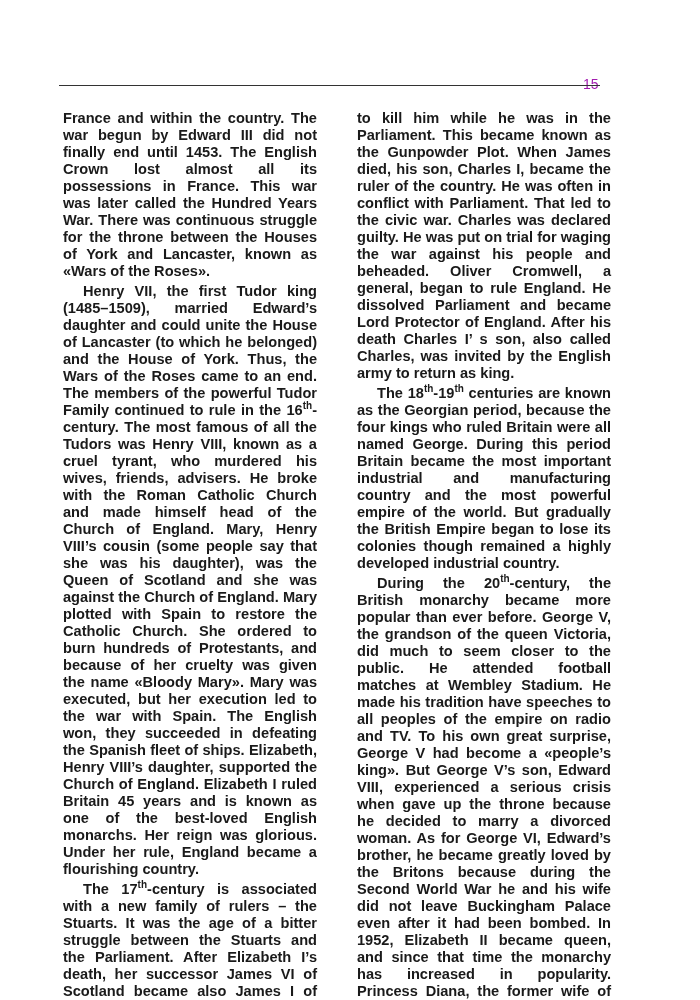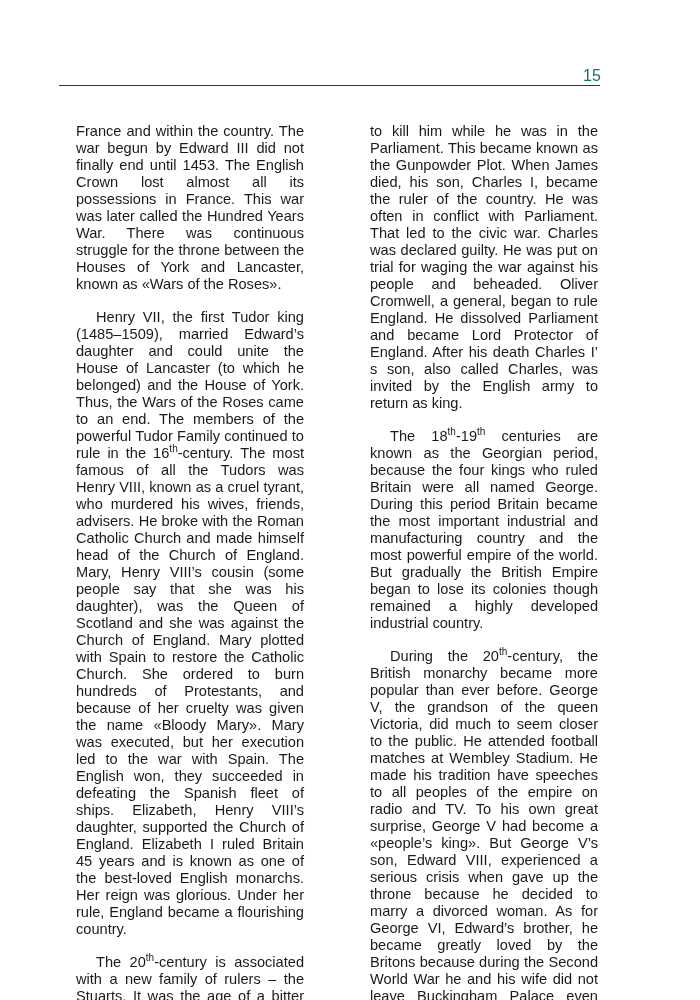--- a/index.html
+++ b/index.html
@@ -1,47 +1,47 @@
 <!DOCTYPE html>
 <html><head>
   <meta charset="utf-8">
   <style>
     html, body { margin: 0; padding: 0; background: #ffffff; }
     body { width: 700px; height: 1000px; position: relative; overflow: hidden; }
     .page-number {
-      position: absolute; left: 583px; top: 68px;
-      font-family: "Liberation Sans", sans-serif; font-size: 16px;
-      color: #0f766e; line-height: 16px;
+      position: absolute; left: 583px; top: 76px;
+      font-family: "Liberation Sans", sans-serif; font-size: 14px;
+      color: #a21caf; line-height: 16px;
     }
     .header-rule {
       position: absolute; left: 59px; top: 85px; width: 541px; height: 0;
       border-top: 1px solid #333333;
     }
     .column {
       position: absolute; top: 107px; width: 260px;
       font-family: "Liberation Sans", sans-serif; font-size: 14.6px;
       line-height: 17px; color: #1a1a1a;
       text-align: justify; hyphens: none;
     }
     .col-left { left: 60px; }
     .col-right { left: 354px; }
-    .column p { margin: 16px; text-indent: 0; }
+    .column p { margin: 3px; text-indent: 0; font-weight: bold; }
     .column p.indent { text-indent: 20px; }
     sup { font-size: 10px; line-height: 0; vertical-align: 6px; }
   </style>
 </head>
 <body>
 
 <div>
   <div class="page-number">15</div>
   <div class="header-rule"></div>
 
   <div class="column col-left">
       <p><span>France and within the country. The war begun by Edward III did not finally end until 1453. The English Crown lost almost all its possessions in France. This war was later called the Hundred Years War. There was continuous struggle for the throne between the Houses of York and Lancaster, known as «Wars of the Roses».</span></p>
       <p class="indent"><span>Henry VII, the first Tudor king (1485–1509), married Edward’s daughter and could unite the House of Lancaster (to which he belonged) and the House of York. Thus, the Wars of the Roses came to an end. The members of the powerful Tudor Family continued to rule in the 16</span><sup>th</sup><span>-century. The most famous of all the Tudors was Henry VIII, known as a cruel tyrant, who murdered his wives, friends, advisers. He broke with the Roman Catholic Church and made himself head of the Church of England. Mary, Henry VIII’s cousin (some people say that she was his daughter), was the Queen of Scotland and she was against the Church of England. Mary plotted with Spain to restore the Catholic Church. She ordered to burn hundreds of Protestants, and because of her cruelty was given the name «Bloody Mary». Mary was executed, but her execution led to the war with Spain. The English won, they succeeded in defeating the Spanish fleet of ships. Elizabeth, Henry VIII’s daughter, supported the Church of England. Elizabeth I ruled Britain 45 years and is known as one of the best-loved English monarchs. Her reign was glorious. Under her rule, England became a flourishing country.</span></p>
-      <p class="indent"><span>The 20</span><sup>th</sup><span>-century is associated with a new family of rulers – the Stuarts. It was the age of a bitter struggle between the Stuarts and the Parliament. After Elizabeth I’s death, her successor James VI of Scotland became also James I of England. Catholics did not like James I. On November 5 1605, they made an attempt</span></p>
+      <p class="indent"><span>The 17</span><sup>th</sup><span>-century is associated with a new family of rulers – the Stuarts. It was the age of a bitter struggle between the Stuarts and the Parliament. After Elizabeth I’s death, her successor James VI of Scotland became also James I of England. Catholics did not like James I. On November 5 1605, they made an attempt</span></p>
     </div>
   <div class="column col-right">
       <p><span>to kill him while he was in the Parliament. This became known as the Gunpowder Plot. When James died, his son, Charles I, became the ruler of the country. He was often in conflict with Parliament. That led to the civic war. Charles was declared guilty. He was put on trial for waging the war against his people and beheaded. Oliver Cromwell, a general, began to rule England. He dissolved Parliament and became Lord Protector of England. After his death Charles I’ s son, also called Charles, was invited by the English army to return as king.</span></p>
       <p class="indent"><span>The 18</span><sup>th</sup><span>-19</span><sup>th</sup><span> centuries are known as the Georgian period, because the four kings who ruled Britain were all named George. During this period Britain became the most important industrial and manufacturing country and the most powerful empire of the world. But gradually the British Empire began to lose its colonies though remained a highly developed industrial country.</span></p>
       <p class="indent"><span>During the 20</span><sup>th</sup><span>-century, the British monarchy became more popular than ever before. George V, the grandson of the queen Victoria, did much to seem closer to the public. He attended football matches at Wembley Stadium. He made his tradition have speeches to all peoples of the empire on radio and TV. To his own great surprise, George V had become a «people’s king». But George V’s son, Edward VIII, experienced a serious crisis when gave up the throne because he decided to marry a divorced woman. As for George VI, Edward’s brother, he became greatly loved by the Britons because during the Second World War he and his wife did not leave Buckingham Palace even after it had been bombed. In 1952, Elizabeth II became queen, and since that time the monarchy has increased in popularity. Princess Diana, the former wife of Prince Charles and the mother of Prince William and Prince Henry, was the</span></p>
     </div>
 </div>
 
 </body></html>

